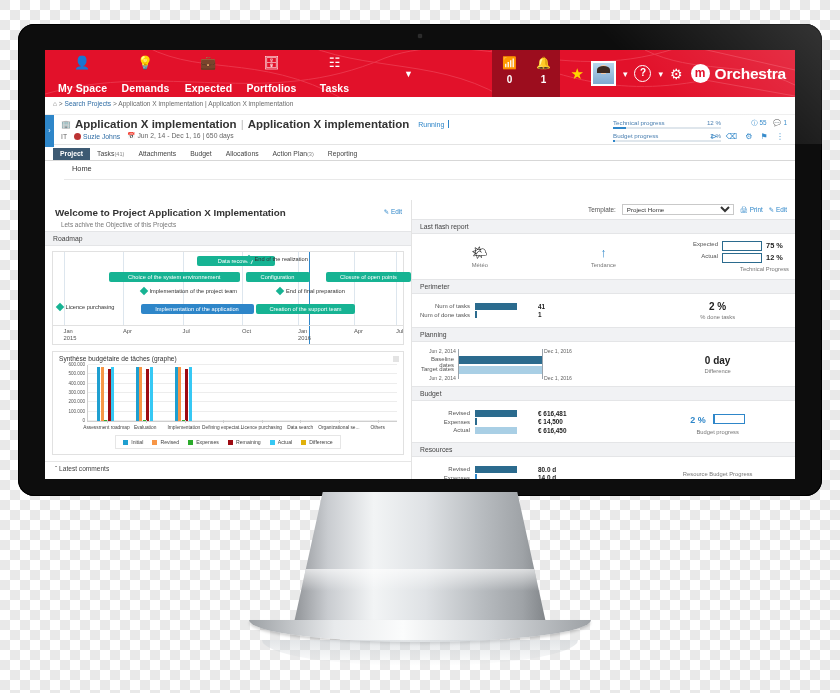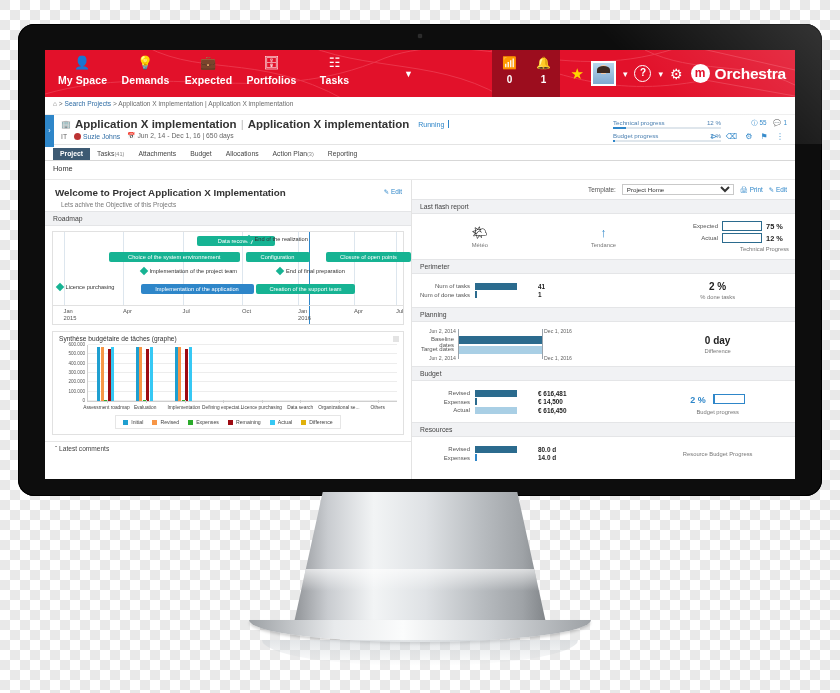--- a/index.html
+++ b/index.html
@@ -38,21 +38,21 @@
 
   
   .topnav{position:relative;height:47px;background:#e2112a;display:flex;align-items:stretch;
     overflow:hidden;}
   .topnav .swoosh{position:absolute;inset:0;pointer-events:none;opacity:.5;}
   .nav-main{display:flex;align-items:flex-start;padding-left:6px;z-index:2;}
   .nav-item{width:63px;text-align:center;color:#fff;text-decoration:none;padding-top:4px;
     cursor:pointer;}
   .nav-item .ico{display:block;height:17px;line-height:17px;font-size:13px;}
   .nav-item .lbl{display:block;font-size:10.5px;font-weight:bold;letter-spacing:.1px;
-    margin-top:3px;white-space:nowrap;}
+    margin-top:11px;white-space:nowrap;}
   .nav-caret{align-self:center;color:#fff;font-size:9px;margin-left:38px;z-index:2;cursor:pointer;}
   .nav-right{margin-left:auto;display:flex;align-items:stretch;z-index:2;}
   .counter{width:34px;background:#9c0d1e;color:#fff;text-align:center;padding-top:7px;cursor:pointer;}
   .counter .ico{display:block;font-size:12px;line-height:13px;}
   .counter .num{display:block;font-size:10px;font-weight:bold;margin-top:4px;}
   .tools{display:flex;align-items:center;padding:0 8px 0 10px;gap:7px;}
   .star{color:#ffd400;font-size:15px;cursor:pointer;}
   .avatar{width:21px;height:21px;border:2px solid #fff;background:
     radial-gradient(circle at 50% 32%, #f0c9a8 0 26%, rgba(240,201,168,0) 27%),
     linear-gradient(180deg,#b8d6ee 0%,#7fa9cf 100%);
@@ -95,24 +95,24 @@
   .actbar{position:absolute;right:8px;top:4px;font-size:6.4px;color:#2e86c9;text-align:right;}
   .actbar .icons{margin-top:4px;font-size:8px;letter-spacing:3px;cursor:pointer;}
 
   
   .tabs{display:flex;align-items:flex-end;background:#fff;border-bottom:1px solid #d7d7d7;
     padding-left:8px;height:15px;}
   .tab{font-size:6.8px;color:#444;padding:2px 7px 3px;cursor:pointer;white-space:nowrap;}
   .tab.active{background:#3d5a73;color:#fff;font-weight:bold;}
   .tab .cnt{font-size:5.6px;color:#888;}
   .subbar{height:15px;background:#fff;font-size:7.4px;color:#333;padding:3px 0 0 8px;
-    border-bottom:1px solid #e9e9e9;}
-
-  
-  .content{display:flex;background:#f6f7f8;height:334px;}
+    border-bottom:1px solid #e9e9e9;margin-left:19px;}
+
+  
+  .content{display:flex;background:#f6f7f8;height:334px;margin-top:20px;}
   .left{width:366px;background:#fff;border-right:1px solid #e3e3e3;}
   .right{flex:1;background:#fff;}
 
   .welcome{padding:7px 10px 3px;position:relative;}
   .welcome h1{margin:0;font-size:9.8px;color:#333;font-weight:bold;}
   .welcome p{margin:3px 0 0 6px;font-size:6.4px;color:#777;}
   .editlink{position:absolute;right:9px;top:8px;font-size:6.4px;color:#2e86c9;cursor:pointer;}
 
   .sect{background:#f1f2f4;border-top:1px solid #e4e5e7;border-bottom:1px solid #e4e5e7;
     font-size:6.8px;color:#444;padding:3px 8px;}
@@ -164,21 +164,21 @@
   .tplrow .mini{color:#2e86c9;cursor:pointer;}
 
   .gridrow{display:flex;align-items:center;padding:7px 6px;}
   .cell{flex:1;text-align:center;}
   .cell .big{font-size:10px;font-weight:bold;color:#222;}
   .cell .sub{font-size:5.8px;color:#777;margin-top:2px;}
   .weather{font-size:13px;}
   .arrowup{color:#2e86c9;font-size:13px;font-weight:bold;}
 
   .prog{display:flex;flex-direction:column;align-items:flex-end;gap:2px;}
-  .prog .ln{display:flex;align-items:center;gap:4px;font-size:6px;color:#555;}
+  .prog .ln{display:flex;align-items:flex-start;gap:4px;font-size:6px;color:#555;}
   .prog .track{width:38px;height:8px;border:1px solid #2b6b8e;background:#fff;}
   .prog .fill{height:100%;background:#2b6b8e;}
   .prog .fill.lt{background:#a9cfe5;}
   .prog .val{font-size:7.4px;font-weight:bold;color:#222;width:23px;text-align:left;}
   .prog .cap{font-size:5.8px;color:#777;margin-top:1px;}
 
   .barline{display:flex;align-items:center;gap:5px;font-size:6px;color:#555;margin:1.5px 0;}
   .barline .nm{width:52px;text-align:right;}
   .barline .bk{width:42px;height:7px;background:#2b6b8e;}
   .barline .bk.lt{background:#a9cfe5;}

